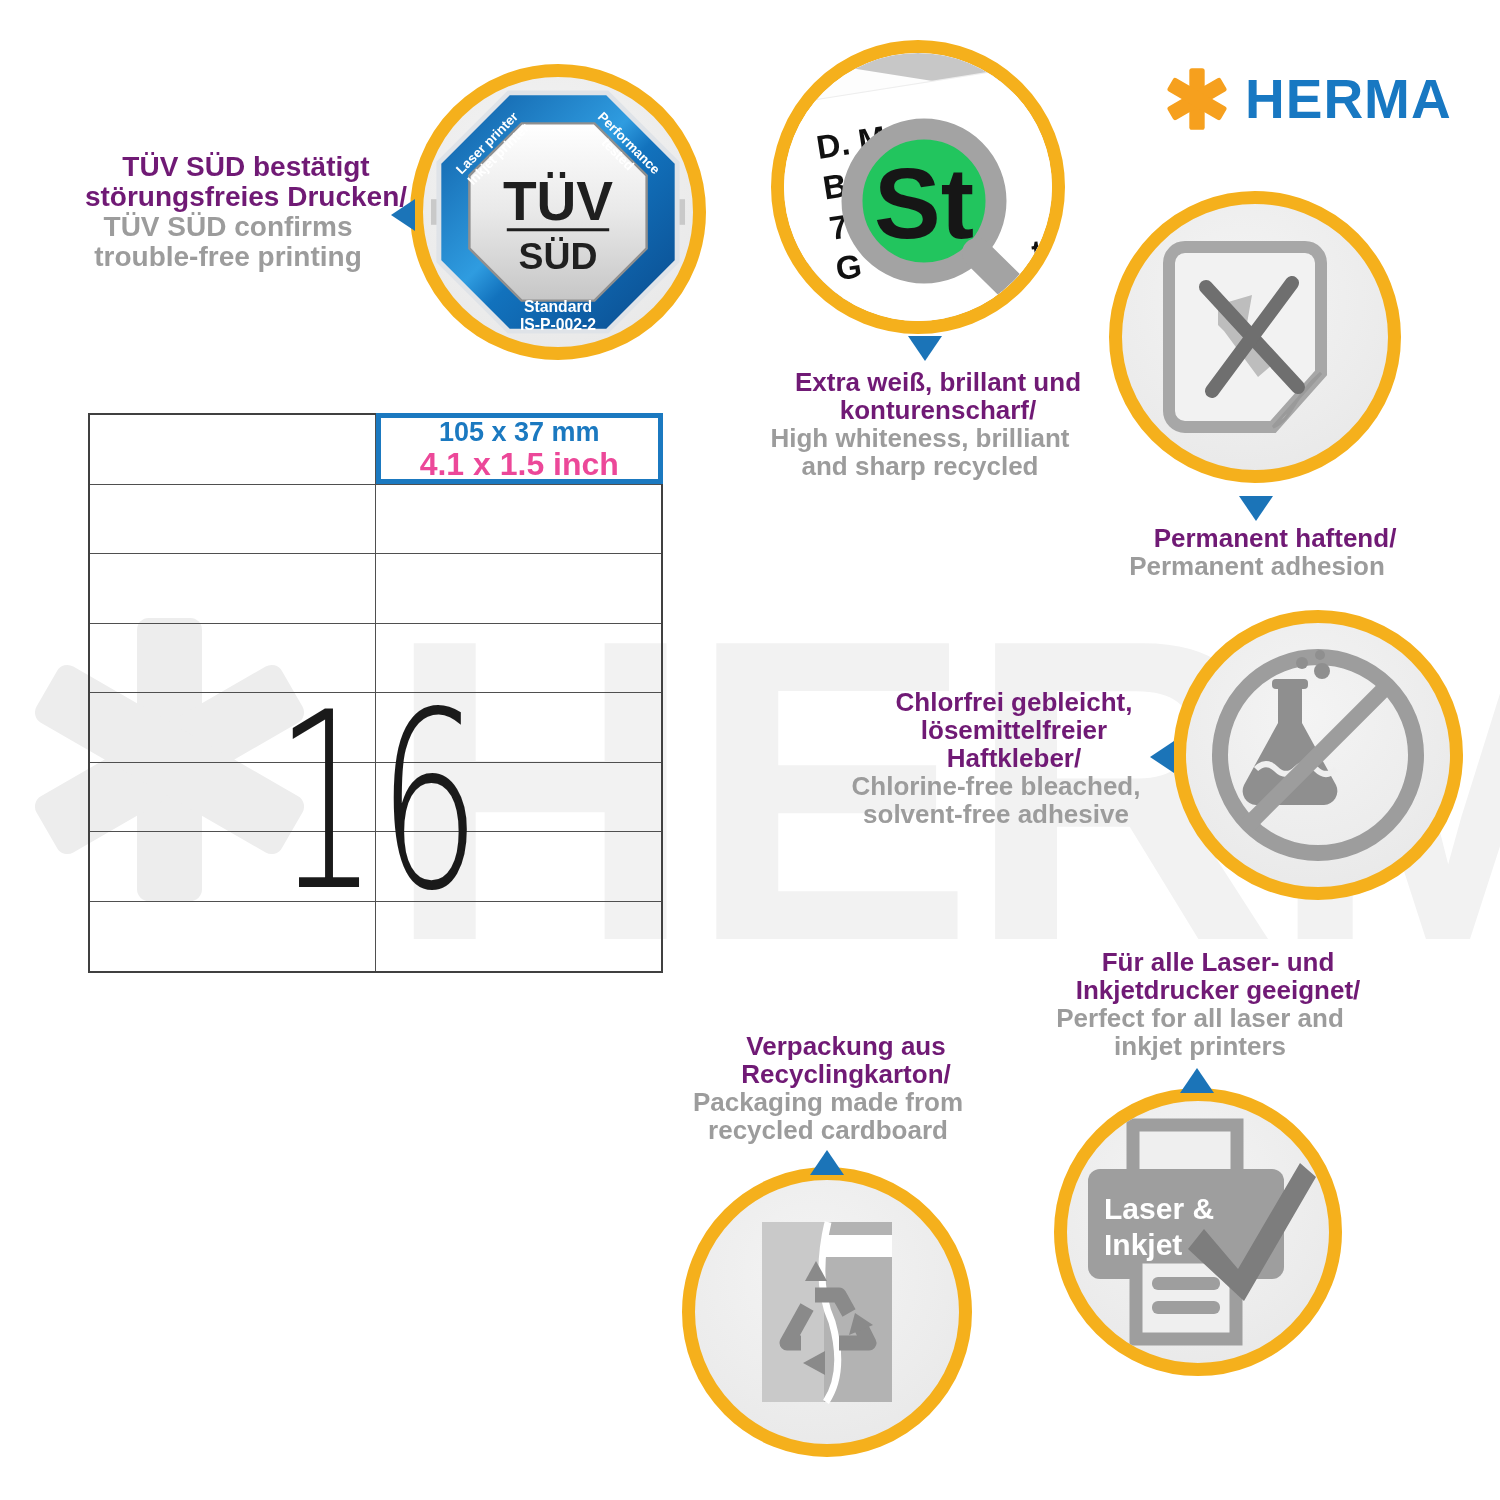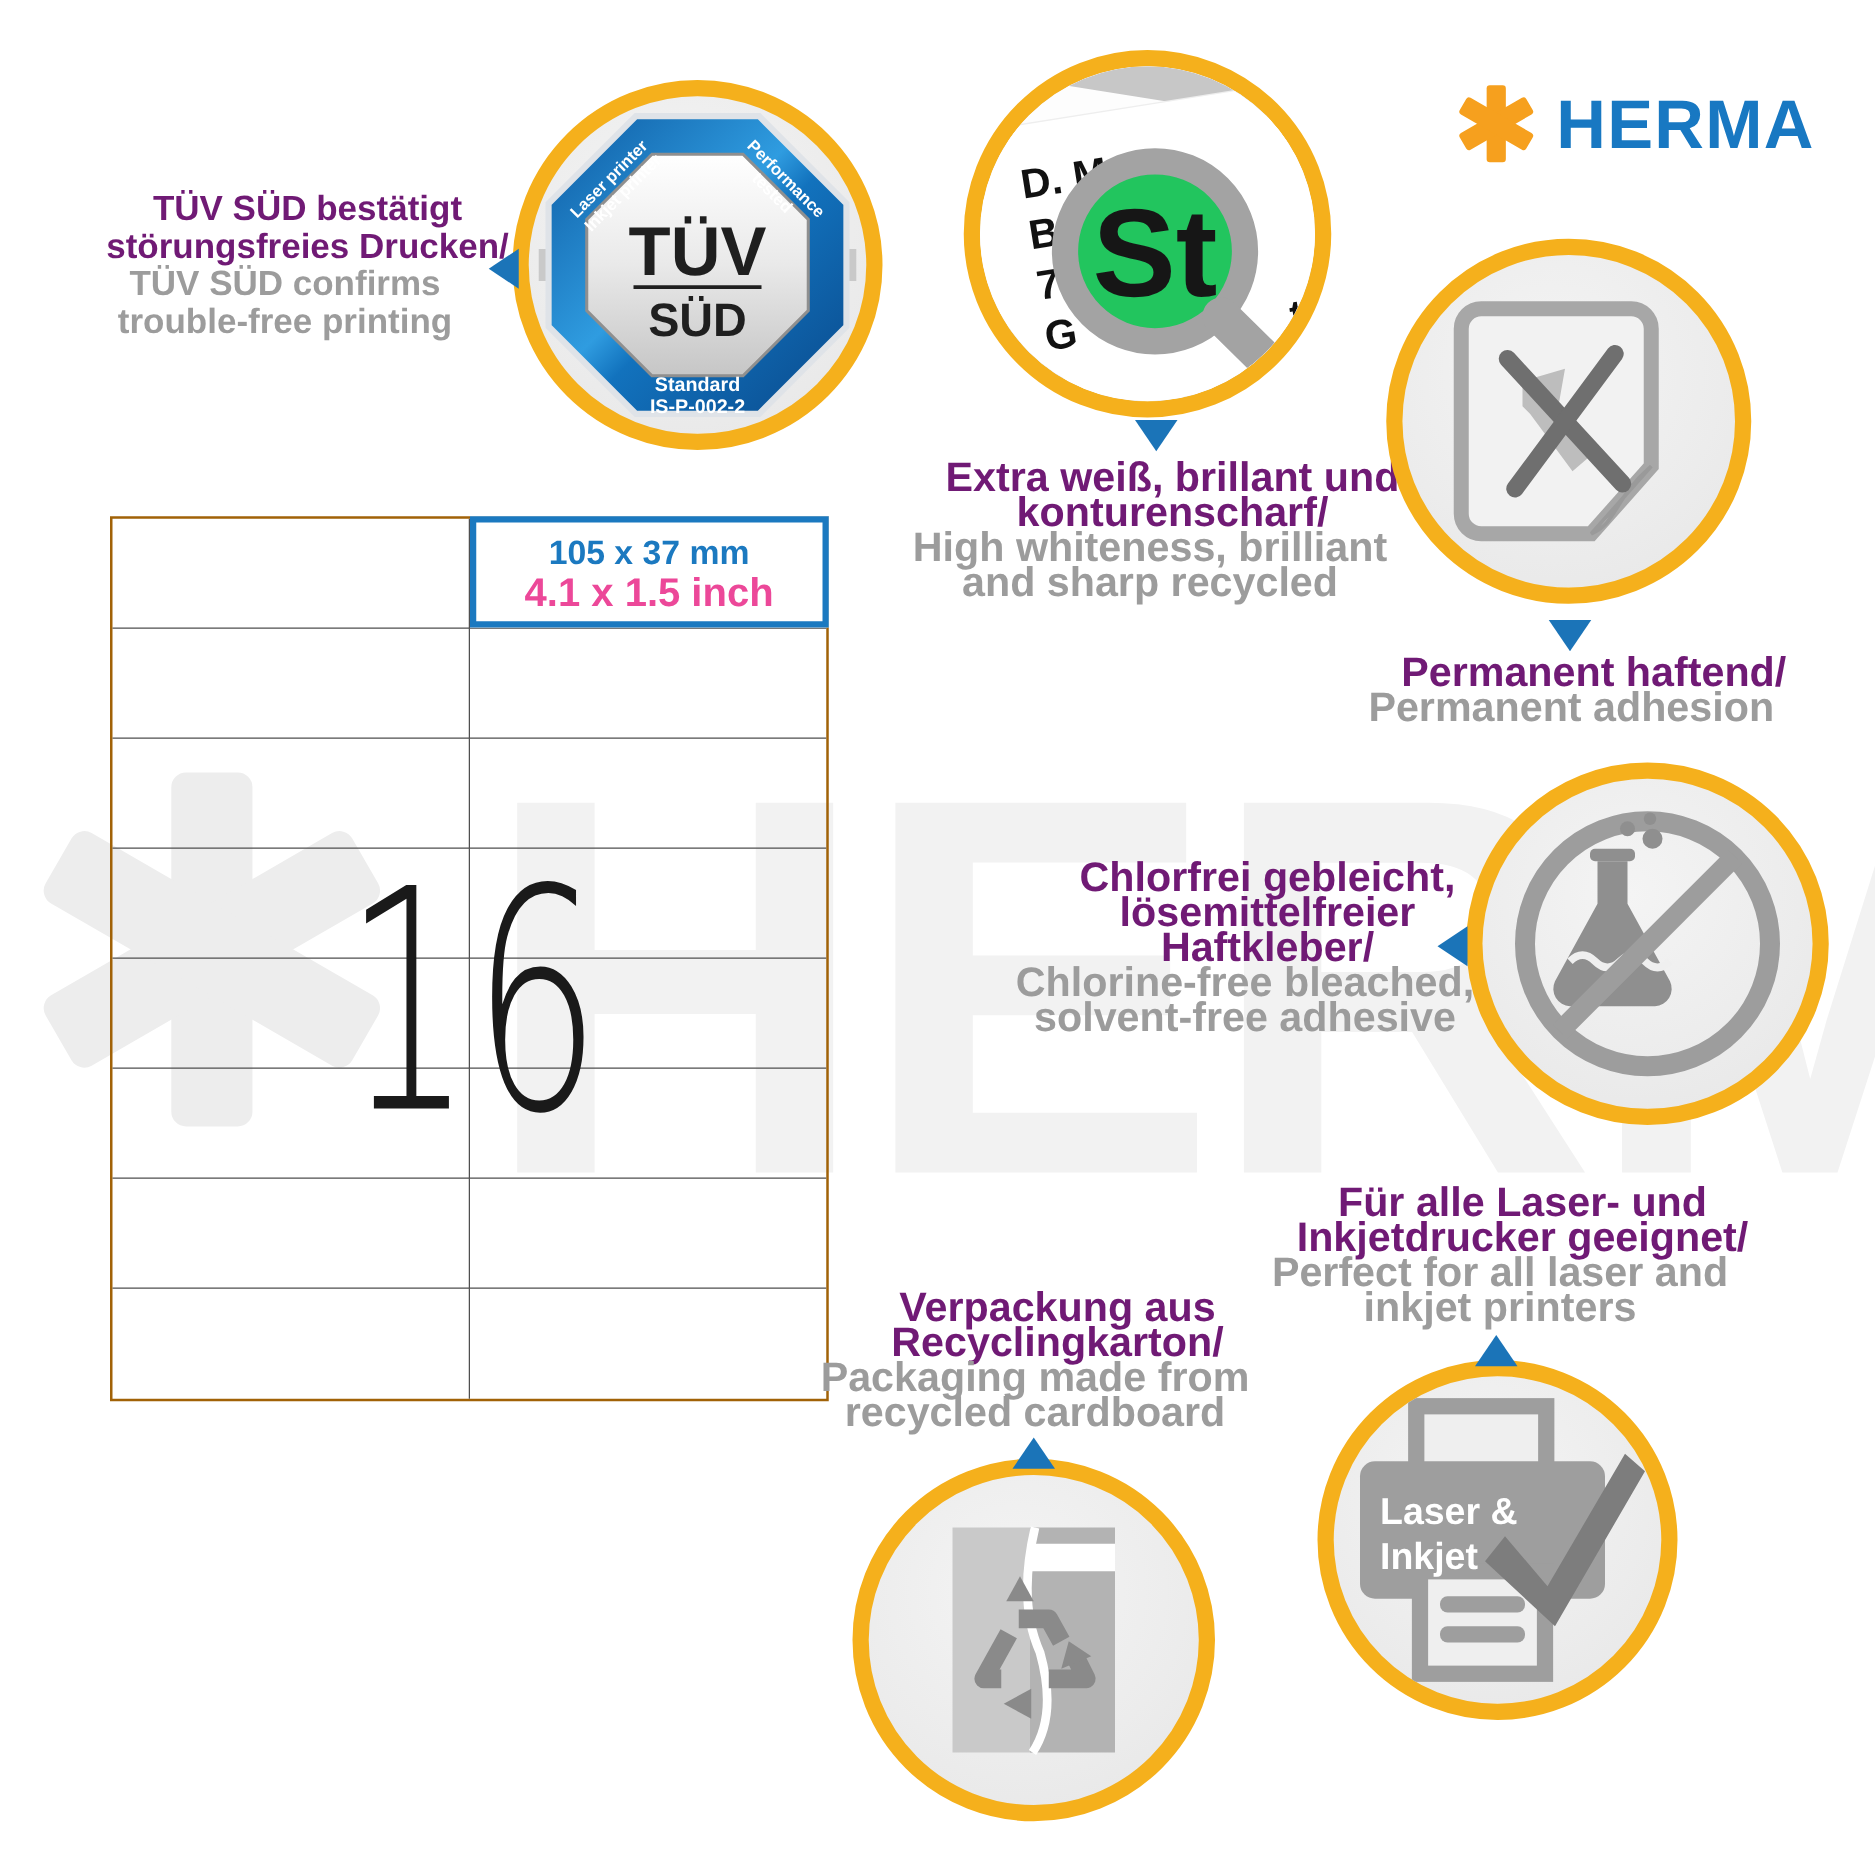--- a/index.html
+++ b/index.html
@@ -6,44 +6,44 @@
   #canvas{position:relative;width:1500px;height:1500px;background:#fff;overflow:hidden;
           font-family:"Liberation Sans",sans-serif;}
 
   
   .wm-text{position:absolute;left:385px;top:575px;font-size:430px;line-height:1;
            font-weight:bold;color:#f2f2f2;letter-spacing:-8px;white-space:nowrap;z-index:0;}
   .wm-ast{position:absolute;left:22px;top:612px;width:295px;height:295px;z-index:0;}
 
   
   .caption{position:absolute;transform:translateX(-50%);text-align:center;font-weight:bold;
-           font-size:33px;line-height:28px;z-index:3;white-space:nowrap;}
+           font-size:26px;line-height:28px;z-index:3;white-space:nowrap;}
   .caption .de{color:#701a75;margin-left:36px;}
   .caption .en{color:#9c9c9c;}
   .cap-tuv{font-size:28px;line-height:30px;}
 
   
   .tri{position:absolute;width:0;height:0;z-index:4;}
   .tri-left {border-top:16px solid transparent;border-bottom:16px solid transparent;border-right:24px solid #1b74b8;}
   .tri-down {border-left:17px solid transparent;border-right:17px solid transparent;border-top:25px solid #1b74b8;}
   .tri-up   {border-left:17px solid transparent;border-right:17px solid transparent;border-bottom:25px solid #1b74b8;}
 
   
   .ring{position:absolute;border:13px solid #f5b01c;border-radius:50%;
         background:radial-gradient(circle at 45% 35%, #f4f4f4 0%, #ececec 60%, #e6e6e6 100%);
         z-index:3;box-sizing:border-box;display:flex;align-items:center;justify-content:center;overflow:hidden;}
 
   
   .logo{position:absolute;left:1165px;top:62px;display:flex;align-items:center;z-index:3;}
   .logo .brand{color:#1878c2;font-weight:bold;font-size:55px;letter-spacing:1px;margin-left:16px;line-height:1;}
 
   
-  .sheet{position:absolute;left:88px;top:413px;width:575px;height:708px;z-index:1;
+  .sheet{position:absolute;left:88px;top:413px;width:575px;height:560px;z-index:1;
          display:grid;grid-template-columns:1fr 1fr;grid-template-rows:repeat(8,1fr);
-         border:2px solid #a16207;box-sizing:border-box;background:transparent;}
+         border:2px solid #404040;box-sizing:border-box;background:transparent;}
   .cell{border-right:1px solid #4f4f4f;border-bottom:1px solid #4f4f4f;position:relative;background:transparent;}
   .cell:nth-child(2n){border-right:none;}
   .cell:nth-child(n+15){border-bottom:none;}
   .dim-box{position:absolute;inset:-2px -2px 0 0;background:#fff;border:5px solid #1b79c0;
            display:flex;flex-direction:column;align-items:center;justify-content:center;z-index:2;}
   .dim-mm{color:#1b79c0;font-weight:bold;font-size:27px;line-height:32px;}
   .dim-inch{color:#ec4899;font-weight:bold;font-size:32px;line-height:32px;}
   .big-count{position:absolute;left:378px;top:812px;transform:translate(-50%,-54%) scaleX(0.66);
              font-size:245px;font-weight:100;color:#1a1a1a;z-index:2;line-height:1;
              font-family:"DejaVu Sans",sans-serif;}

